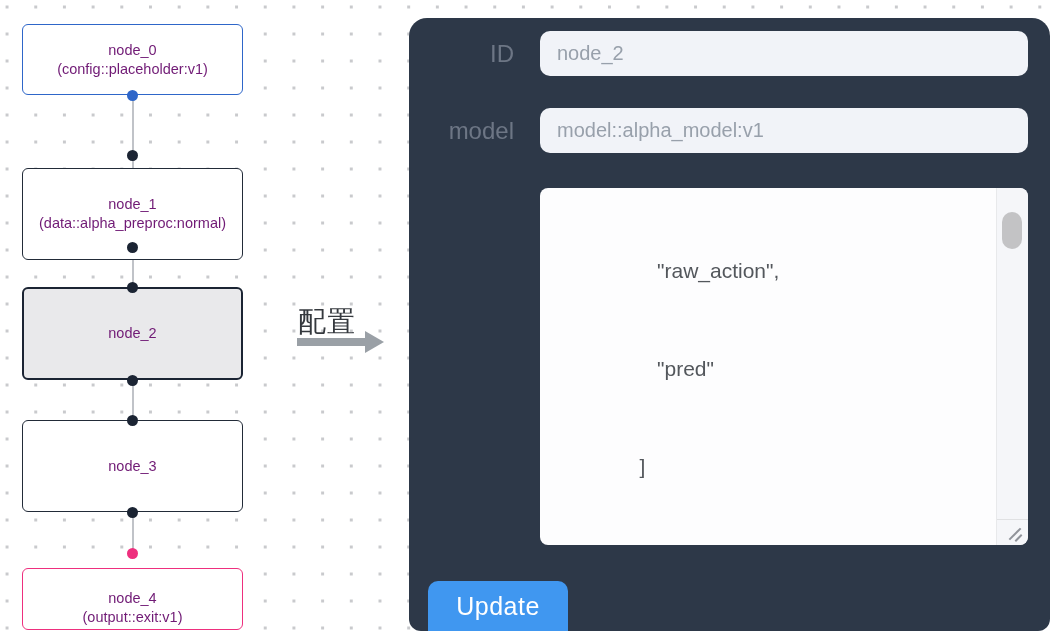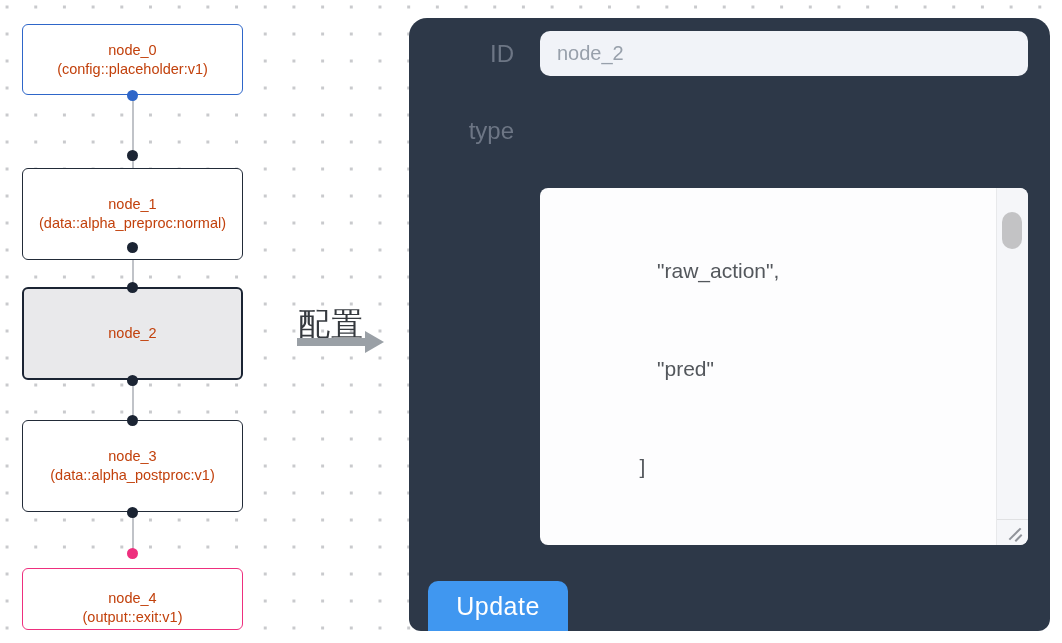--- a/index.html
+++ b/index.html
@@ -16,40 +16,40 @@
 
   
   .connector {
     position:absolute; left:131.5px; top:95px; width:2px; height:458px;
     background:#c0c3c8; z-index:1;
   }
   .node {
     position:absolute; left:22px; width:221px; z-index:2;
     background:#ffffff; border:1.6px solid #222b38; border-radius:6px;
     display:flex; flex-direction:column; justify-content:center; align-items:center;
-    text-align:center; color:#c2410c; font-size:14.5px; line-height:19px;
+    text-align:center; color:#701a75; font-size:14.5px; line-height:19px;
     padding:2px 8px;
   }
   .node .ns { word-break:break-all; }
   .n0 { top:24px;  height:71px; border-color:var(--accent-blue); }
   .n1 { top:155px; height:92px;margin-top:13px; }
   .n2 { top:287px; height:93px; border-width:2.4px; border-color:var(--node-border-dark); background:var(--node-selected-bg); }
   .n3 { top:420px; height:92px; }
   .n4 { top:568px; height:62px; border-color:var(--accent-pink);justify-content:flex-end; }
   .dot {
     position:absolute; left:127px; width:11px; height:11px; border-radius:50%;
     background:var(--node-border-dark); z-index:3;
   }
   .dot.blue { background:var(--accent-blue); }
   .dot.pink { background:var(--accent-pink); }
 
   
   .cfg-label {
     position:absolute; left:298px; top:303px; width:90px;
-    font-size:32px; font-weight:500; color:#35393e; letter-spacing:1px;
+    font-size:28px; font-weight:500; color:#35393e; letter-spacing:1px;
   }
   .arrow-shaft {
     position:absolute; left:297px; top:338px; width:70px; height:8px;
     background:#9aa0a6; z-index:1;
   }
   .arrow-head {
     position:absolute; left:365px; top:331px; width:0; height:0; z-index:1;
     border-left:19px solid #9aa0a6; border-top:11px solid transparent; border-bottom:11px solid transparent;
   }
 
@@ -118,21 +118,20 @@
   </div>
   <div class="node n1">
     <div class="nt">node_1</div>
     <div class="ns">(data::alpha_preproc:normal)</div>
   </div>
   <div class="node n2">
     <div class="nt">node_2</div>
   </div>
   <div class="node n3">
     <div class="nt">node_3</div>
-    <div class="ns">(data::alpha_postproc:v1)</div>
   </div>
   <div class="node n4">
     <div class="nt">node_4</div>
     <div class="ns">(output::exit:v1)</div>
   </div>
 
   <div class="dot blue" style="top:90px"></div>
   <div class="dot" style="top:150px"></div>
   <div class="dot" style="top:242px"></div>
   <div class="dot" style="top:282px"></div>
@@ -142,21 +141,22 @@
   <div class="dot pink" style="top:548px"></div>
 
   <div class="cfg-label">配置</div>
   <div class="arrow-shaft"></div>
   <div class="arrow-head"></div>
 
   <div class="panel">
     <div class="flabel lbl-id">ID</div>
     <div class="field input-id">node_2</div>
 
-    <div class="flabel lbl-type">type</div>
+    <div class="flabel lbl-type">model</div>
+    <div class="field input-type">model::alpha_model:v1</div>
 
     <div class="textarea">
       <div class="code">
         <div>                  "raw_action",</div>
         <div>                  "pred"</div>
         <div>               ]</div>
         
         
         
         

